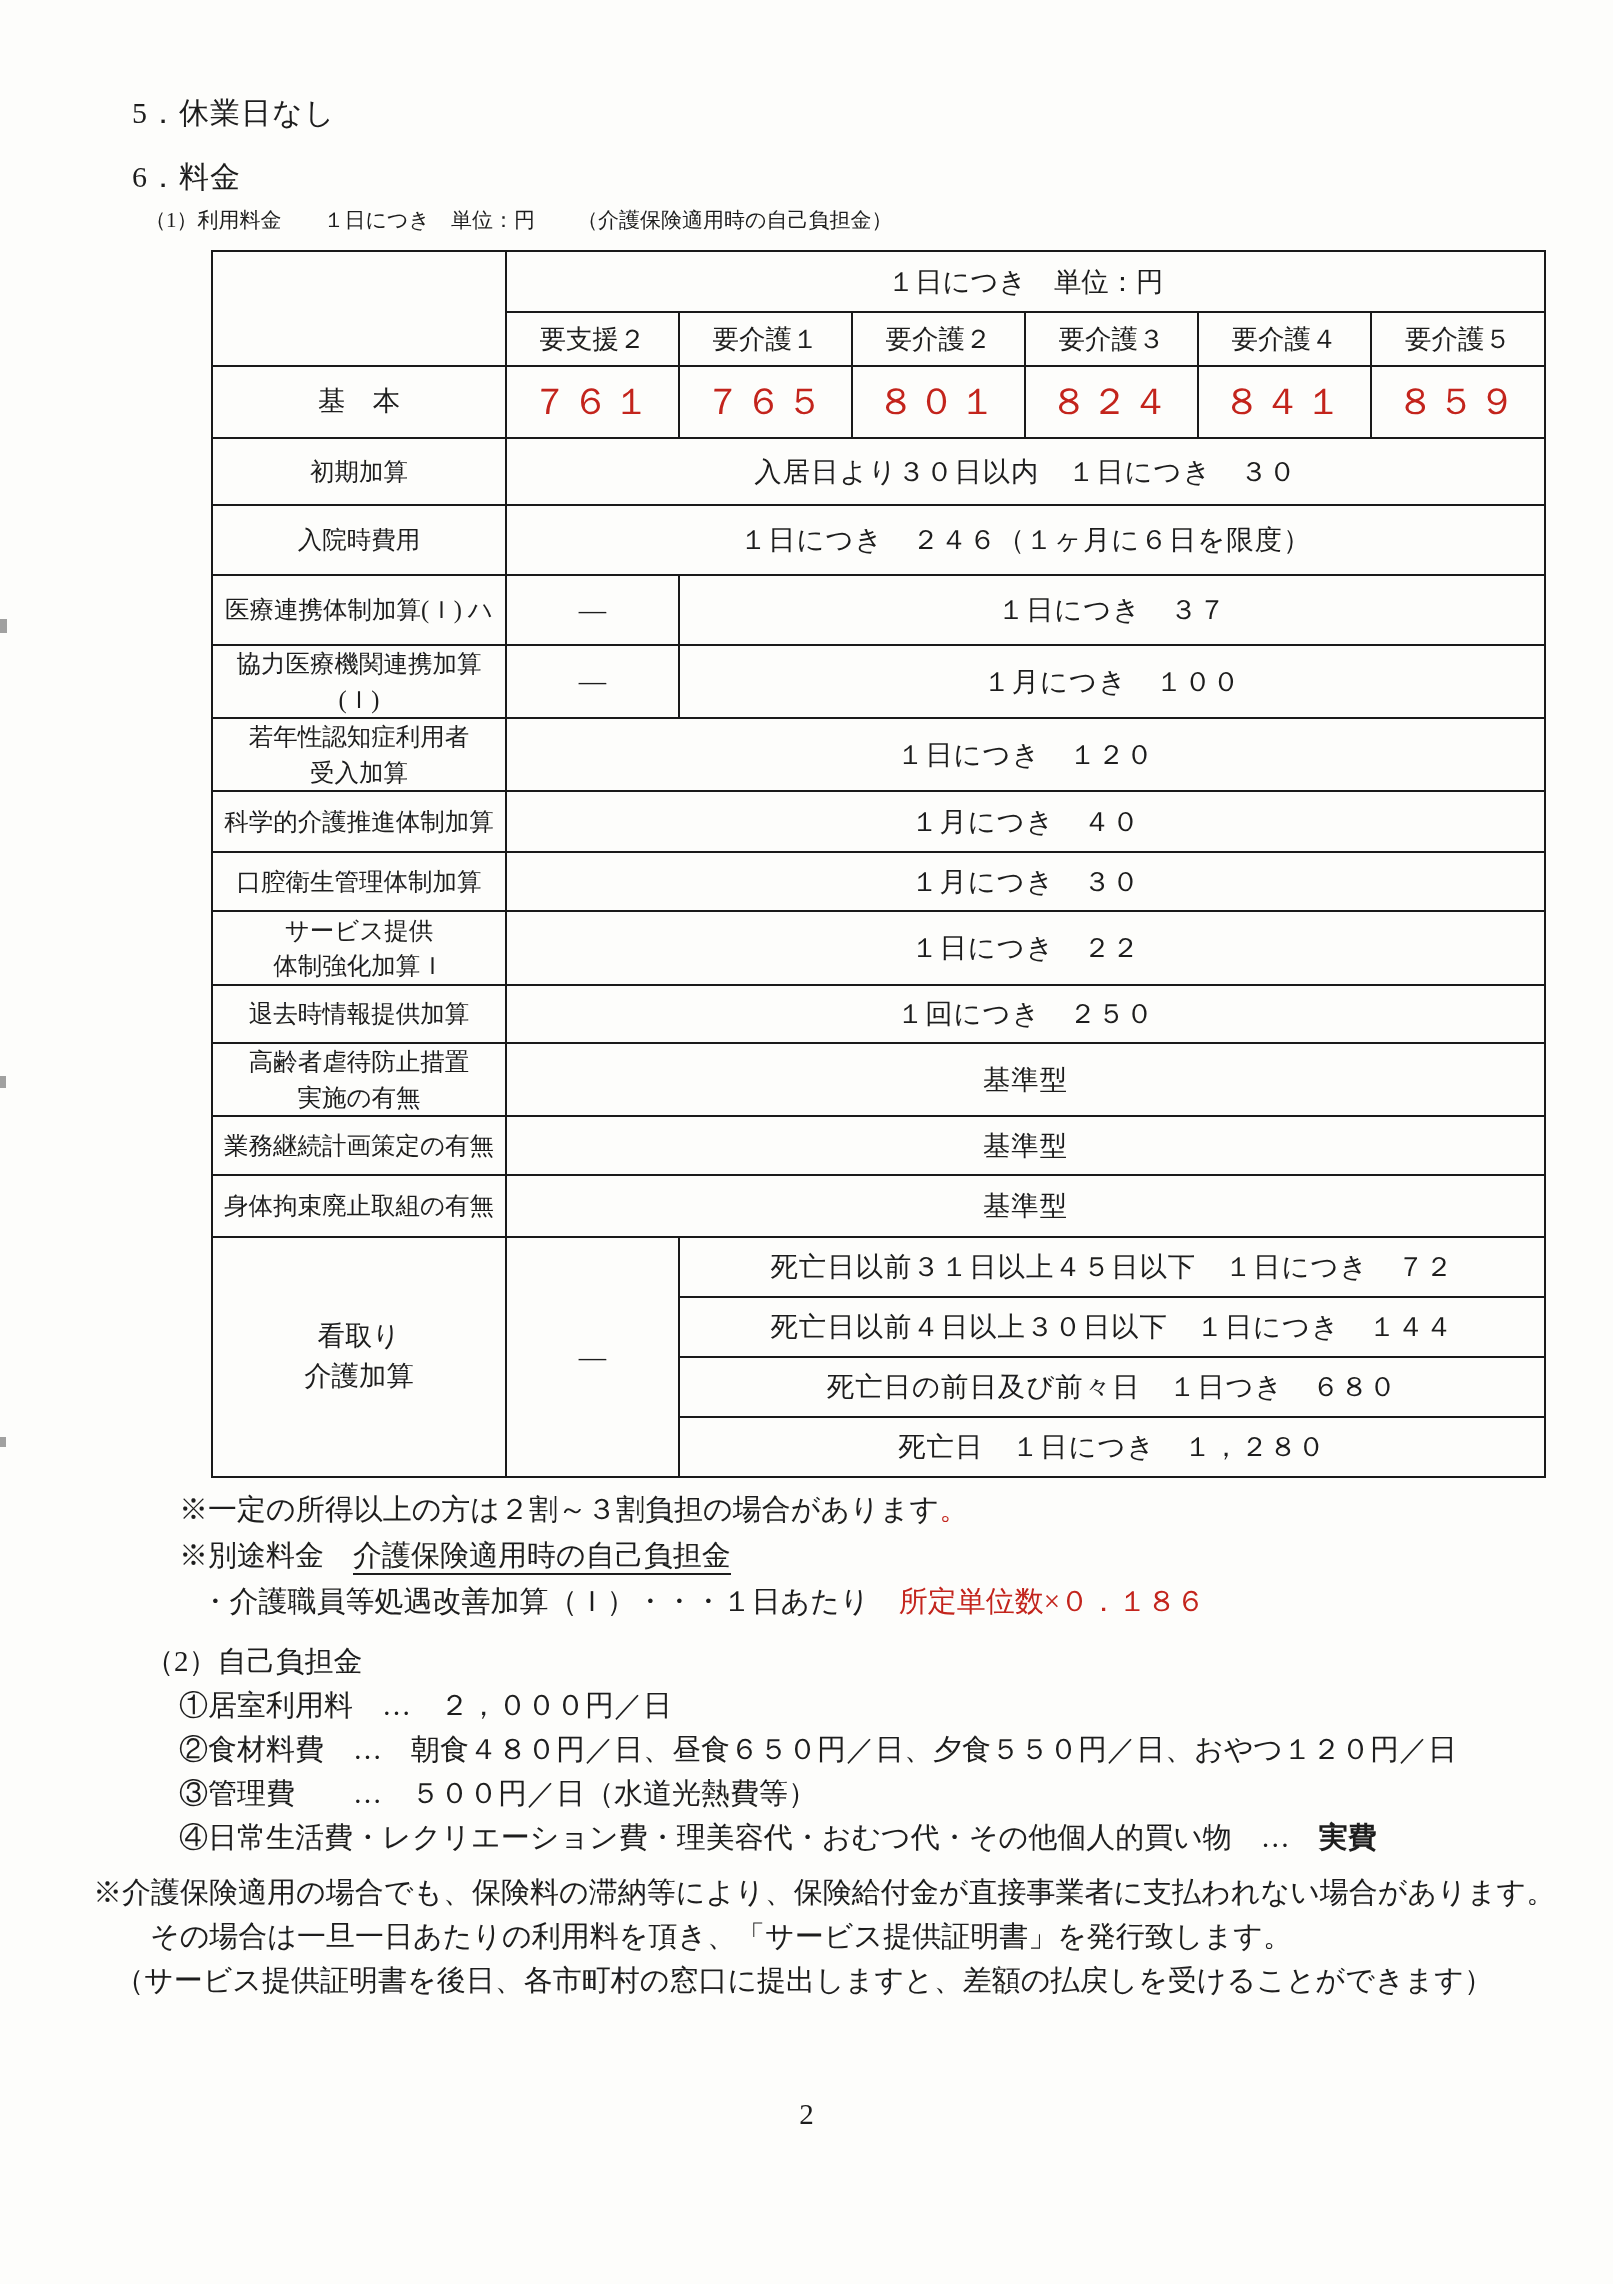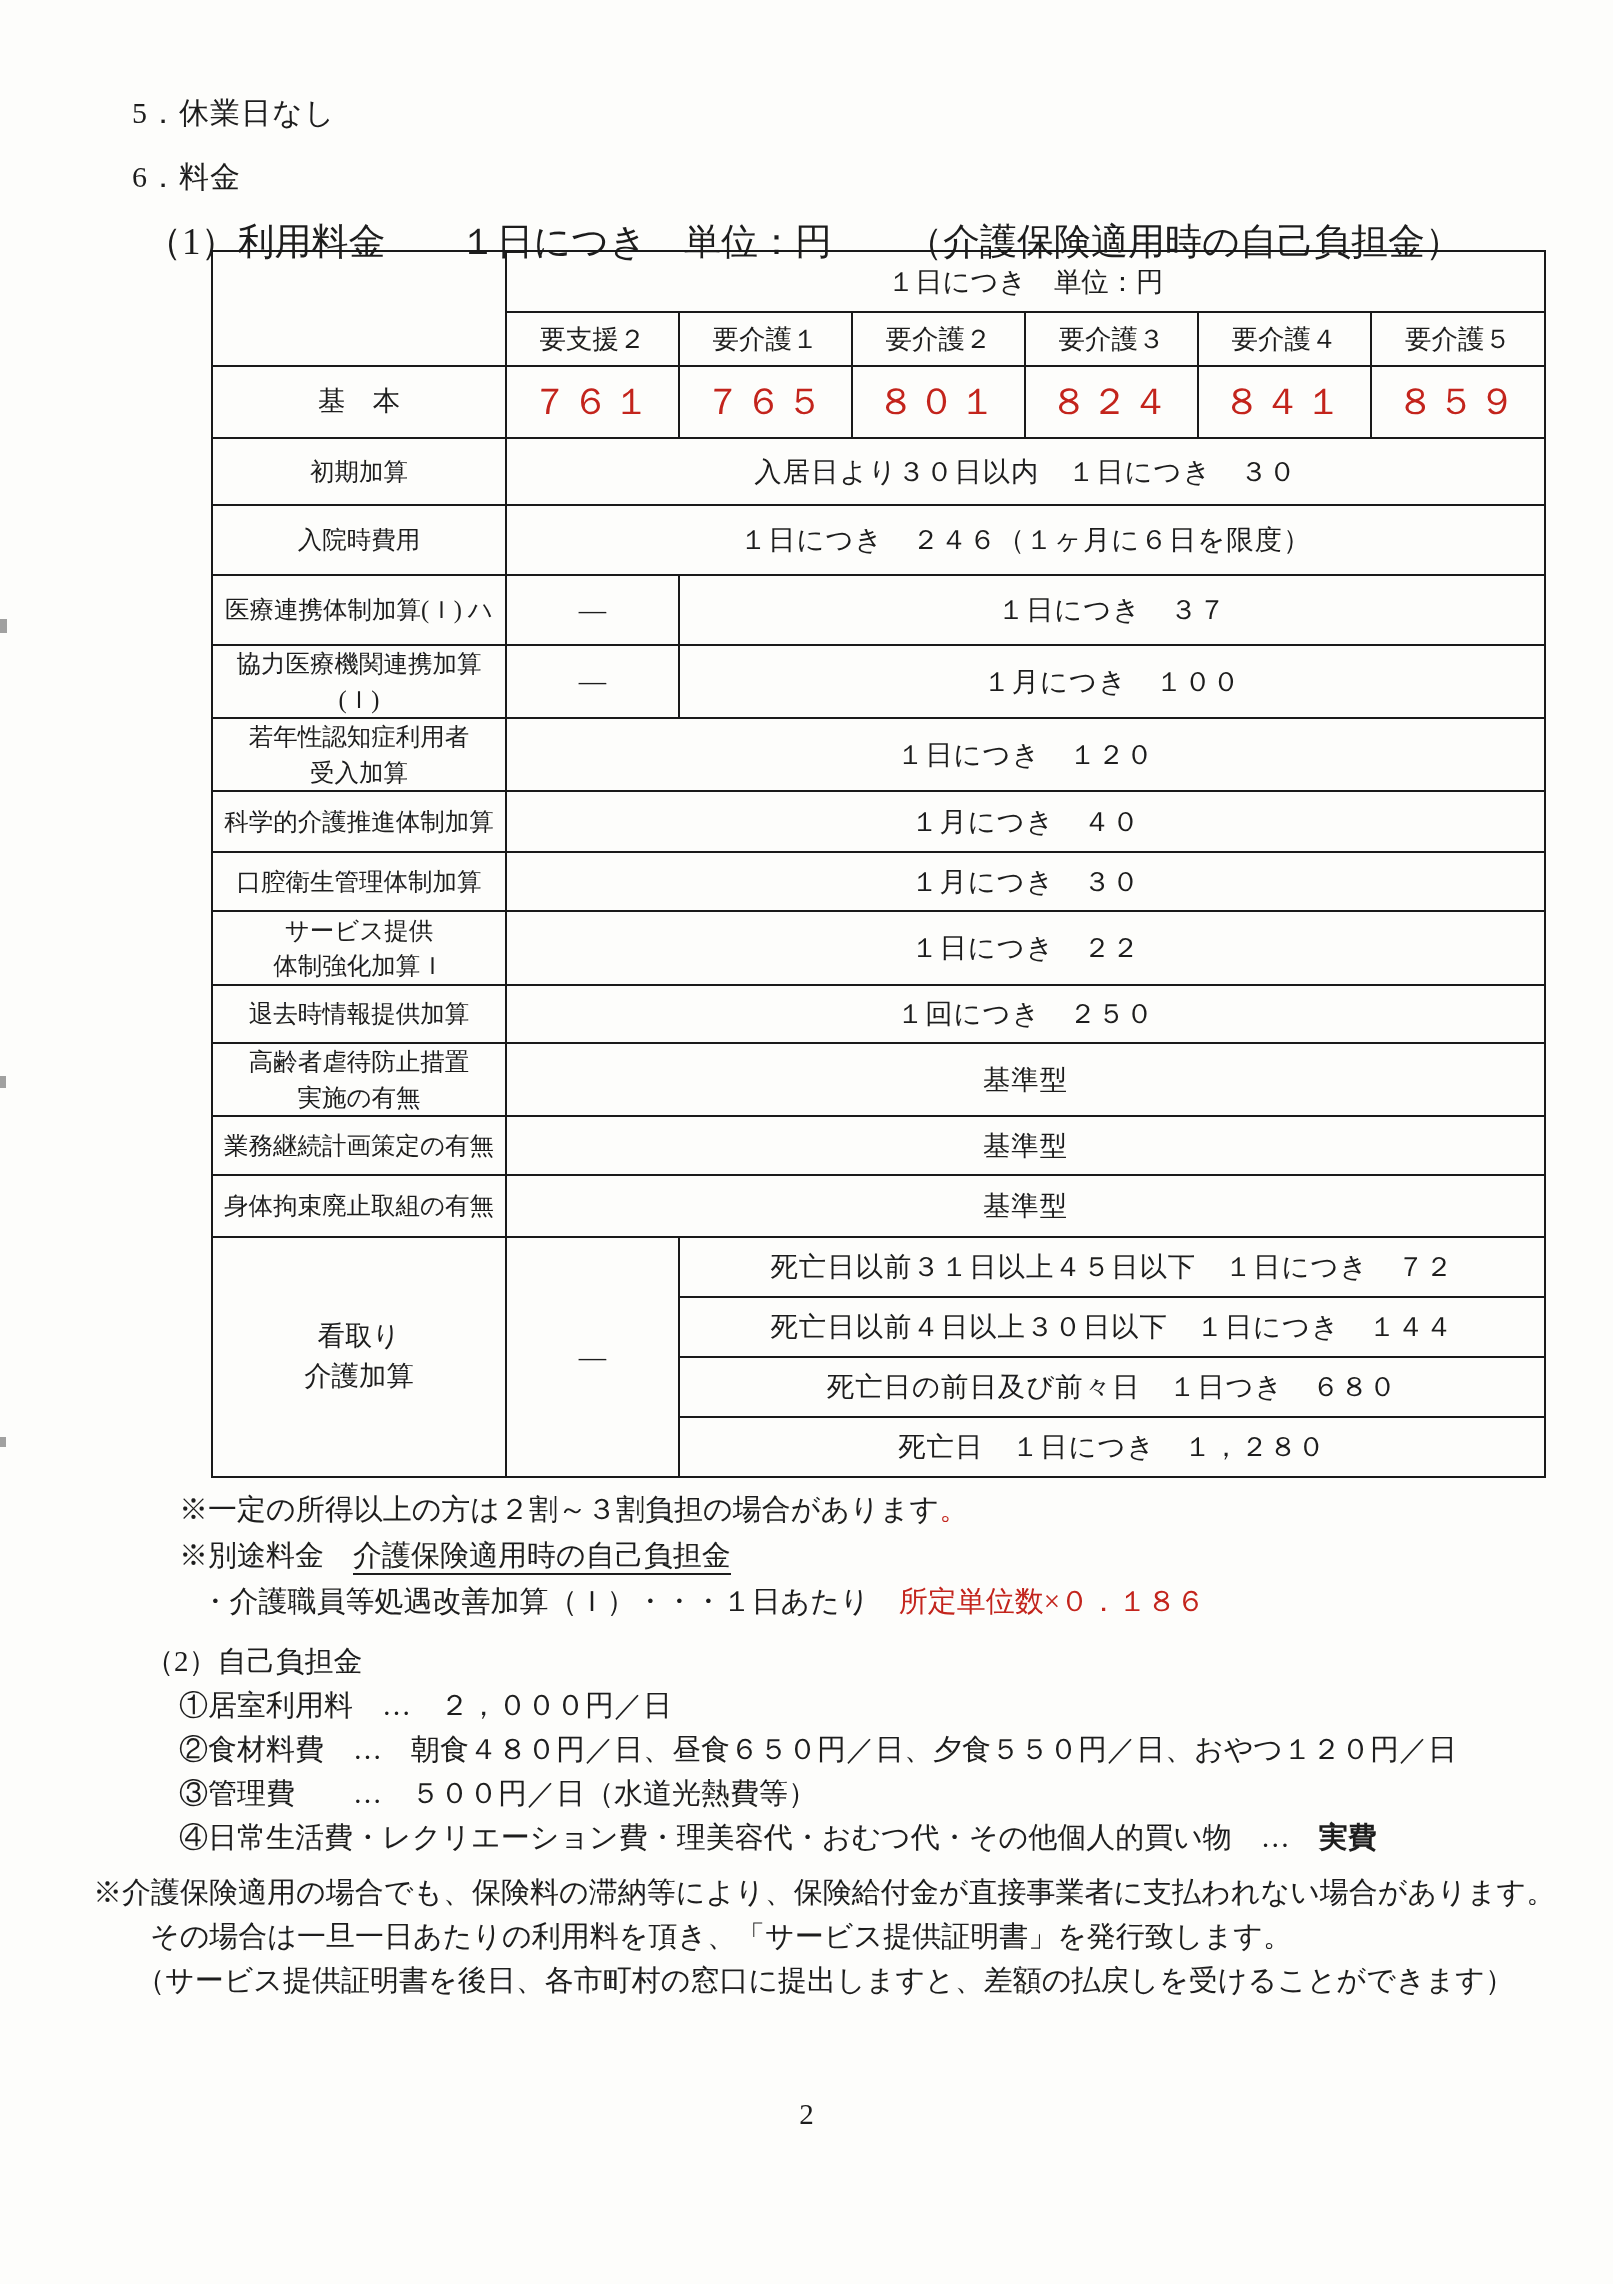--- a/index.html
+++ b/index.html
@@ -6,21 +6,21 @@
   body{
     width:1613px;height:2285px;background:#fdfdfb;
     font-family:"Liberation Serif","DejaVu Serif",serif;
     color:#1d1d1d;
   }
   .page{position:relative;width:1613px;height:2285px;overflow:hidden;}
 
   .h-sec{position:absolute;font-size:30px;letter-spacing:1px;}
   #sec5{left:132px;top:93px;}
   #sec6{left:132px;top:157px;}
-  #sub1{position:absolute;left:145px;top:217px;font-size:37px;}
+  #sub1{position:absolute;left:145px;top:206px;font-size:21px;}
 
   table.fee-table{
     position:absolute;left:211px;top:250px;width:1331px;
     border-collapse:collapse;table-layout:fixed;
     border:2.9px solid #1a1a1a;
   }
   table.fee-table td{
     border:2px solid #1a1a1a;
     border-top-width:2.9px;border-bottom-width:2.9px;
     text-align:center;vertical-align:middle;
@@ -42,21 +42,21 @@
   .note-block{position:absolute;left:179px;top:1486px;font-size:29px;line-height:46px;white-space:nowrap;}
   .note-indent{margin-left:21.6px;}
   .ul{border-bottom:2px solid #1d1d1d;padding-bottom:2px;}
 
   #sec2{position:absolute;left:145px;top:1639px;font-size:29px;line-height:44px;white-space:nowrap;}
   #sec2 .item{margin-left:34px;}
   .b{font-weight:bold;}
 
   #footnote{position:absolute;left:93px;top:1870px;font-size:29px;line-height:44px;white-space:nowrap;}
   #footnote .fl2{margin-left:57px;}
-  #footnote .fl3{margin-left:43px;}
+  #footnote .fl3{margin-left:22px;}
 
   #pagenum{position:absolute;left:0;right:0;top:2098px;text-align:center;font-size:29px;}
 
   .artifact{position:absolute;background:#555;opacity:.55;}
 </style>
 </head>
 <body>
 
 <div class="page">
 

